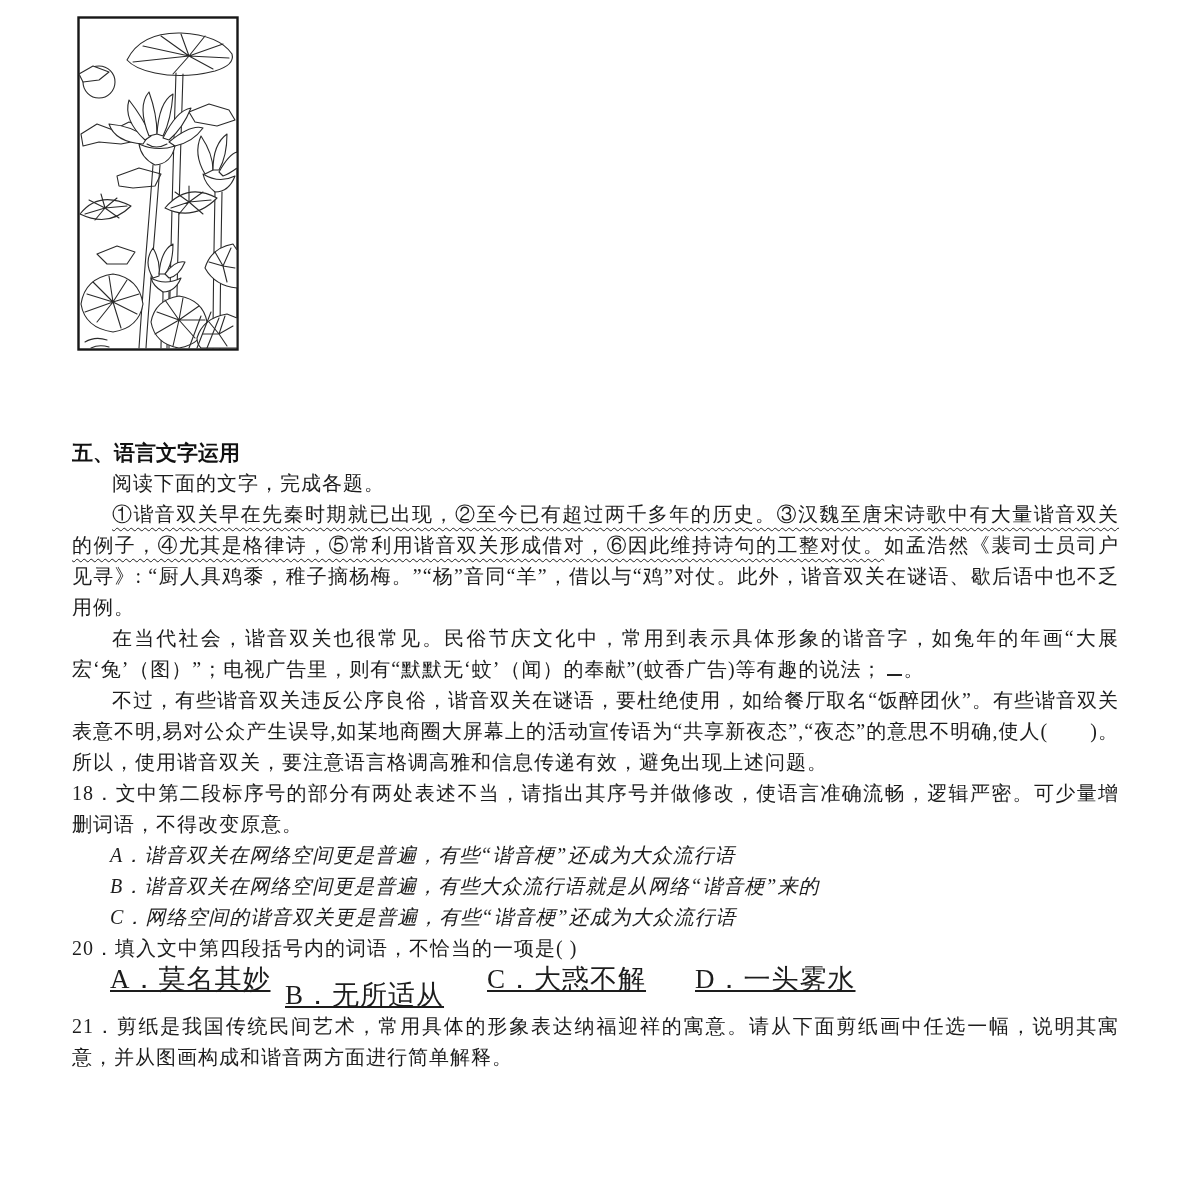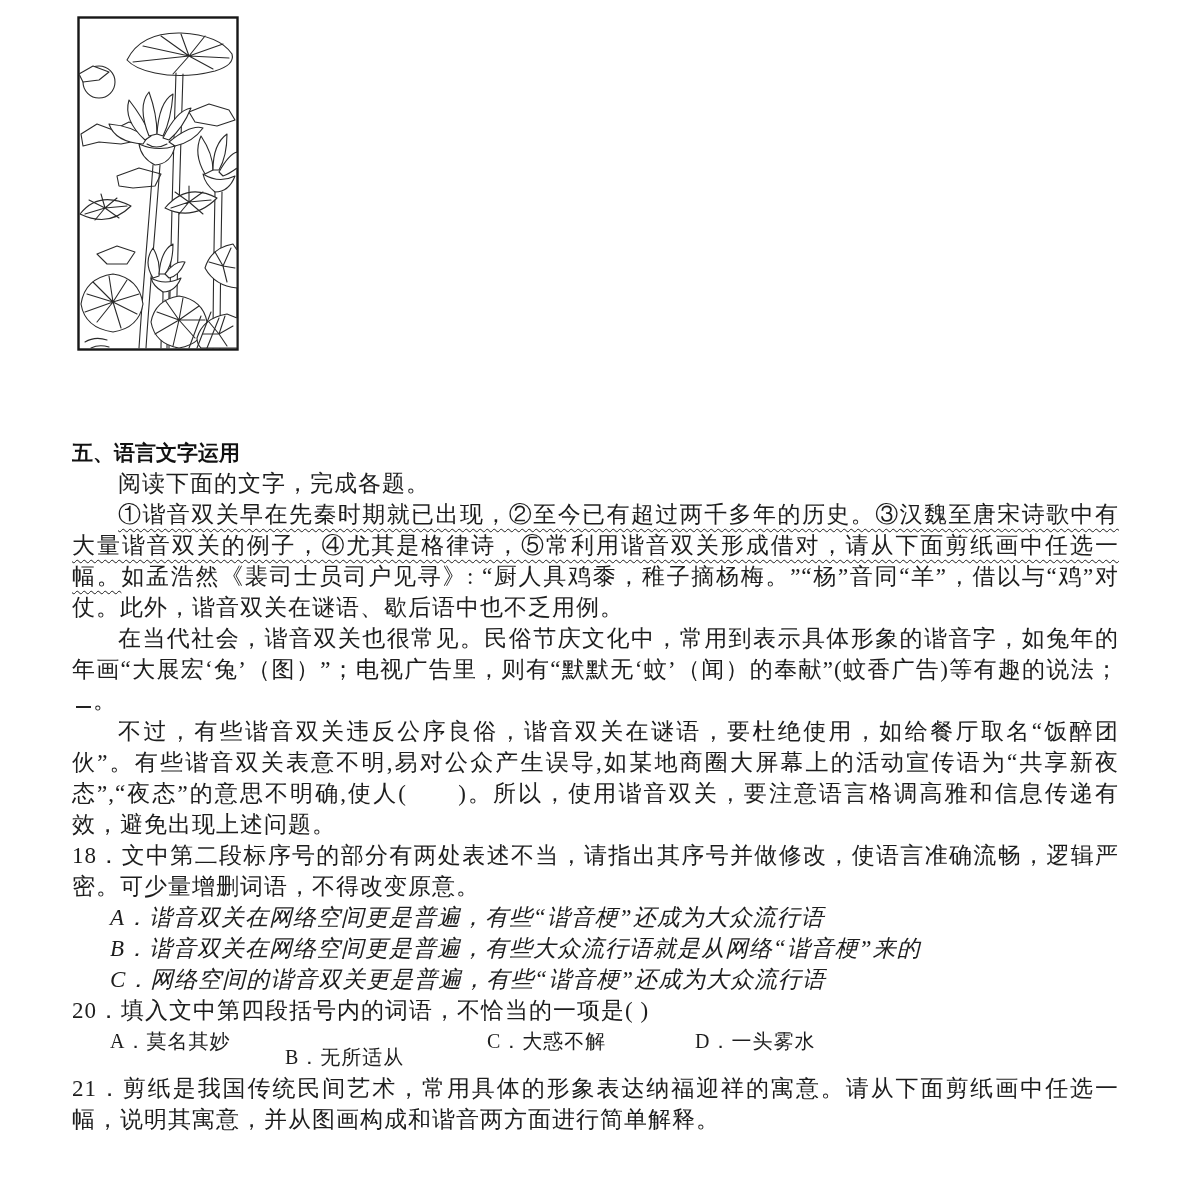--- a/index.html
+++ b/index.html
@@ -24,21 +24,21 @@
   .heading {
     margin:0;
     font-family:"Liberation Sans","DejaVu Sans",sans-serif;
     font-weight:bold;
     font-size:21px;
     line-height:31px;
     color:#111;
   }
   .line {
     margin:0;
-    font-size:23px;
+    font-size:20px;
     line-height:31px;
     letter-spacing:1px;
     text-align:justify;
     text-justify:inter-character;
   }
   .indent { text-indent:2em; }
   .wavy {
     text-decoration-line:underline;
     text-decoration-style:wavy;
     text-decoration-thickness:1.2px;
@@ -48,21 +48,21 @@
   .blank {
     display:inline-block;
     width:15px; height:0.85em;
     border-bottom:2px solid #222;
     margin:0 2px 0 4px;
   }
   .option { padding-left:38px;font-style:italic; }
   .options-row {
     padding-left:38px;
     display:flex;
-    font-size:20px; line-height:31px; letter-spacing:1px;
+    font-size:27px; line-height:31px; letter-spacing:1px;text-decoration:underline;
   }
   .opt-a { display:inline-block; width:175px; }
   .opt-b { display:inline-block; width:202px;margin-top:16px; }
   .opt-c { display:inline-block; width:208px; }
 </style>
 </head>
 <body>
 
 <div class="page">
 
@@ -145,21 +145,21 @@
     </g>
   </svg>
 
   <div class="content">
 
     <h2 class="heading">五、语言文字运用</h2>
 
     <p class="line indent">阅读下面的文字，完成各题。</p>
 
 
-    <p class="line indent"><span class="wavy">①谐音双关早在先秦时期就已出现，②至今已有超过两千多年的历史。③汉魏至唐宋诗歌中有大量谐音双关的例子，④尤其是格律诗，⑤常利用谐音双关形成借对，请从下面剪纸画中任选一幅。</span><span>如孟浩然《裴司士员司户见寻》: “厨人具鸡黍，稚子摘杨梅。”“杨”音同“羊”，借以与“鸡”对仗。此外，谐音双关在谜语、歇后语中也不乏用例。</span></p>
+    <p class="line indent"><span class="wavy">①谐音双关早在先秦时期就已出现，②至今已有超过两千多年的历史。③汉魏至唐宋诗歌中有大量谐音双关的例子，④尤其是格律诗，⑤常利用谐音双关形成借对，⑥因此维持诗句的工整对仗。</span><span>如孟浩然《裴司士员司户见寻》: “厨人具鸡黍，稚子摘杨梅。”“杨”音同“羊”，借以与“鸡”对仗。此外，谐音双关在谜语、歇后语中也不乏用例。</span></p>
 
     <p class="line indent"><span>在当代社会，谐音双关也很常见。民俗节庆文化中，常用到表示具体形象的谐音字，如兔年的年画“大展宏‘兔’（图）”；电视广告里，则有“默默无‘蚊’（闻）的奉献”(蚊香广告)等有趣的说法；</span><span class="blank"></span><span>。</span></p>
 
     <p class="line indent">不过，有些谐音双关违反公序良俗，谐音双关在谜语，要杜绝使用，如给餐厅取名“饭醉团伙”。有些谐音双关表意不明,易对公众产生误导,如某地商圈大屏幕上的活动宣传语为“共享新夜态”,“夜态”的意思不明确,使人(　　)。所以，使用谐音双关，要注意语言格调高雅和信息传递有效，避免出现上述问题。</p>
 
     <p class="line"><span>18．</span><span>文中第二段标序号的部分有两处表述不当，请指出其序号并做修改，使语言准确流畅，逻辑严密。可少量增删词语，不得改变原意。</span></p>
 
 
     <p class="line option">A．谐音双关在网络空间更是普遍，有些“谐音梗”还成为大众流行语</p>
     <p class="line option">B．谐音双关在网络空间更是普遍，有些大众流行语就是从网络“谐音梗”来的</p>

